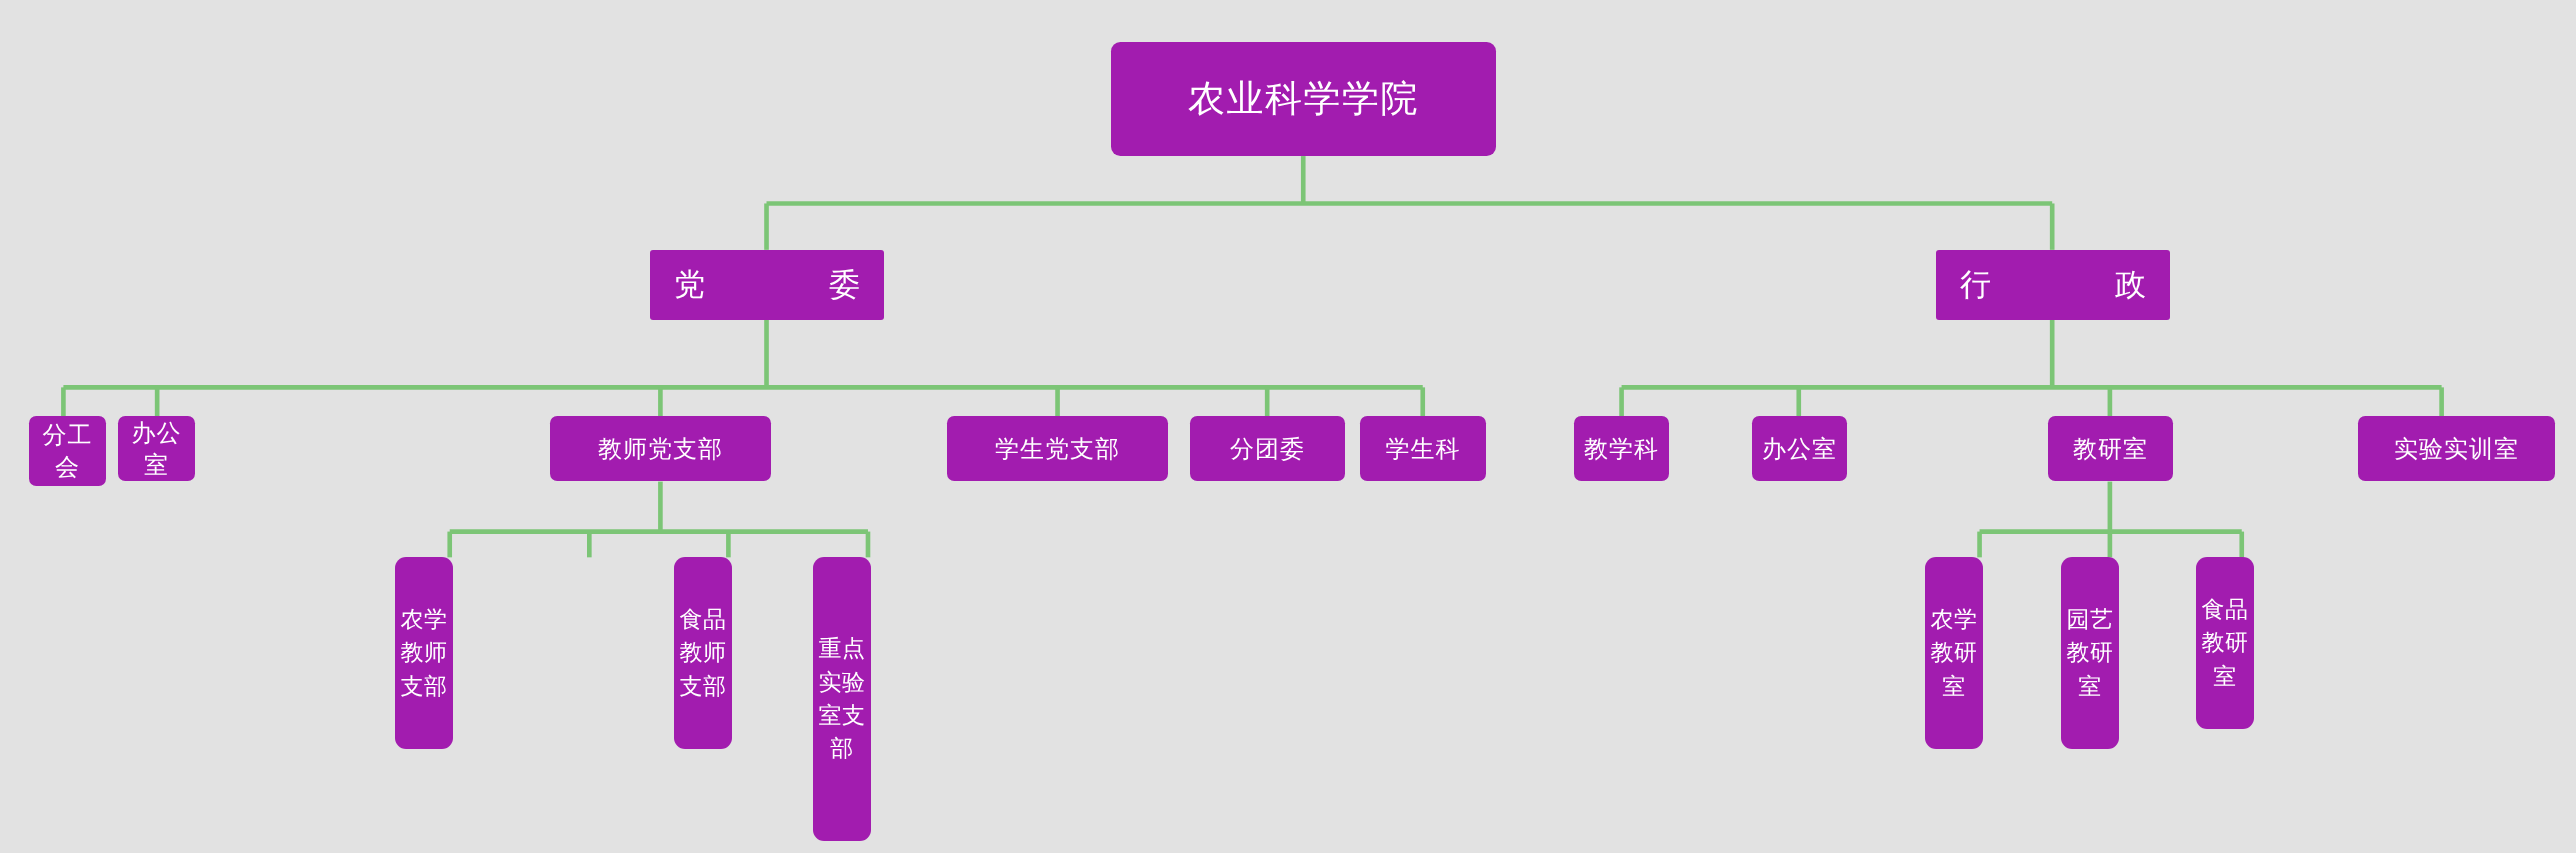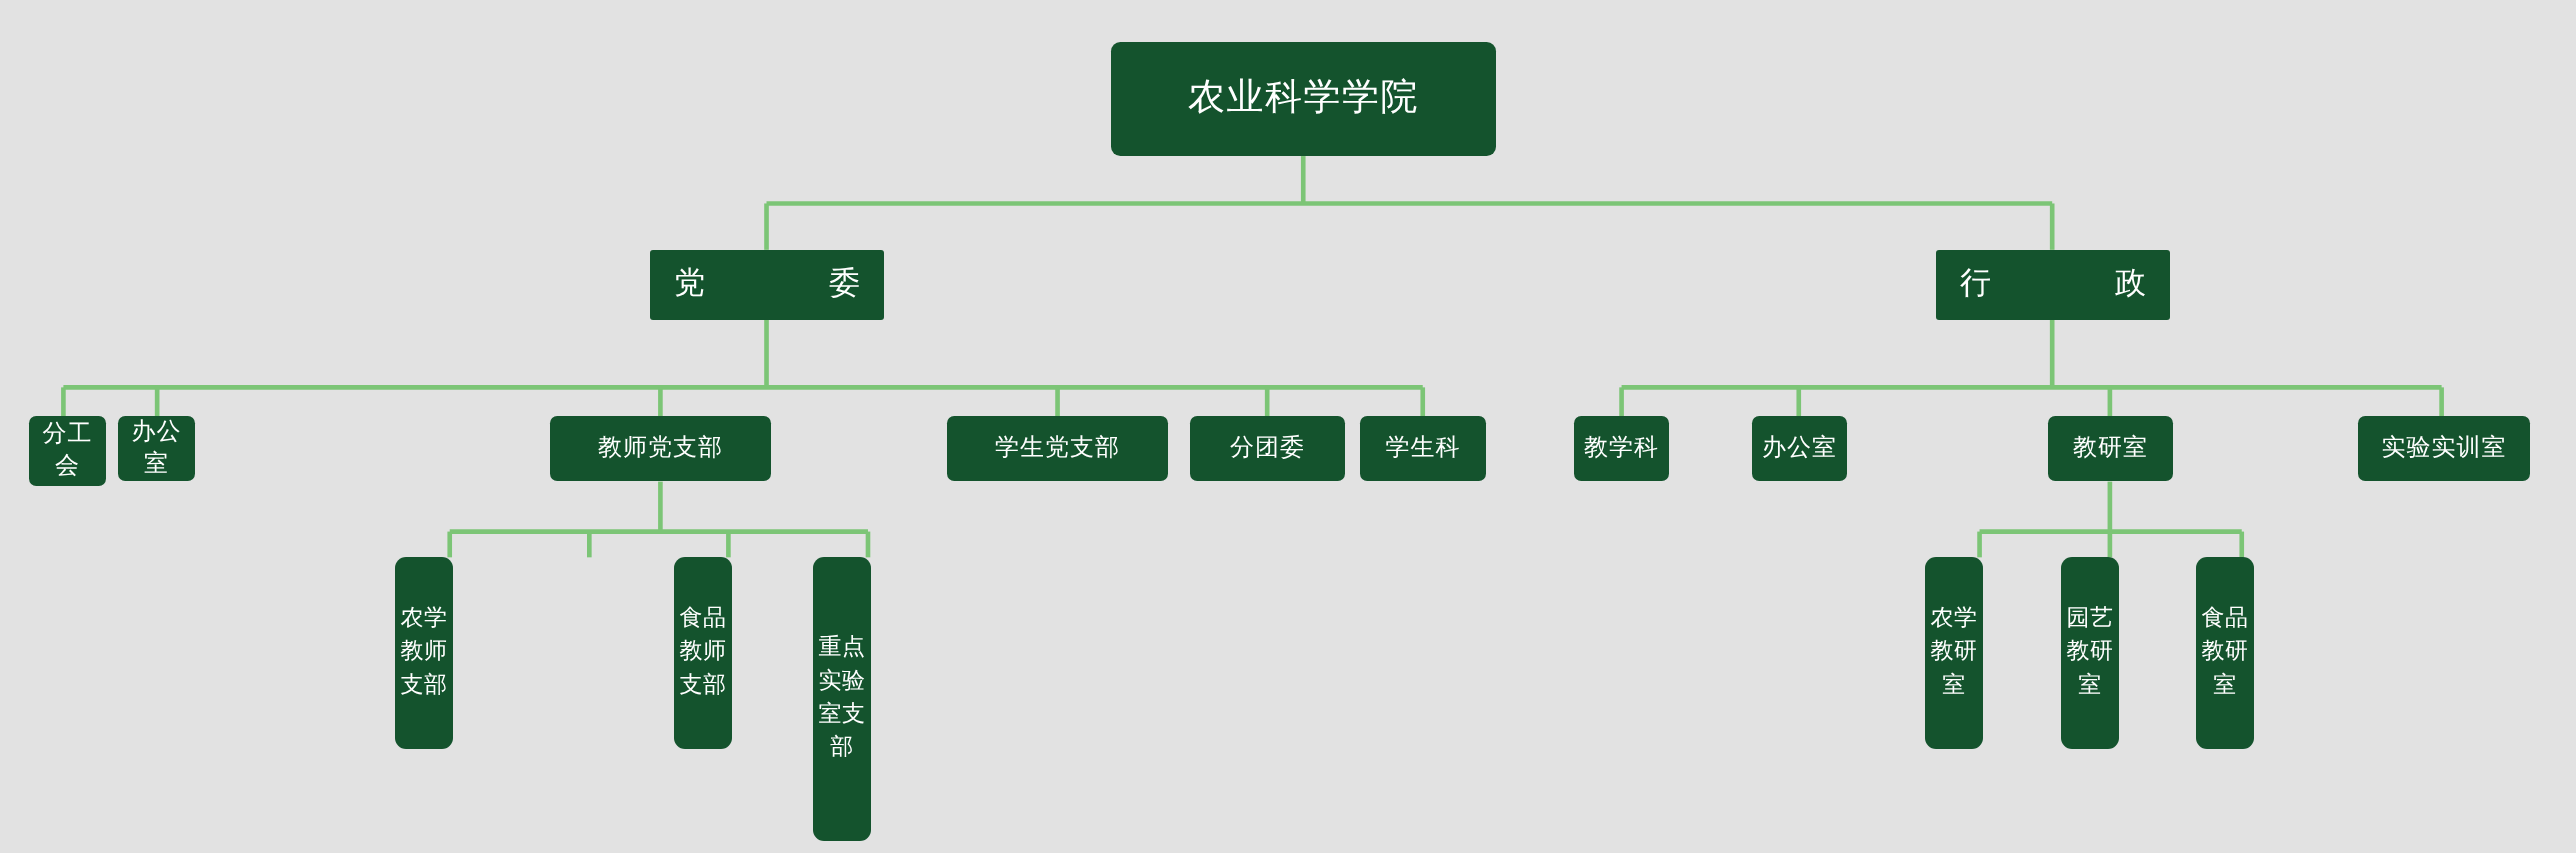--- a/index.html
+++ b/index.html
@@ -21,32 +21,31 @@
     position: absolute;
     left: 0;
     top: 0;
     width: 2607px;
     height: 853px;
     pointer-events: none;
   }
   .node {
     position: absolute;
     box-sizing: border-box;
-    background: #14532d;
+    background: #a21caf;
     border-radius: 7.2px;
     color: #ffffff;
     display: flex;
     align-items: center;
     justify-content: flex-start;
     text-align: center;
     line-height: 1.32;
     font-weight: 500;
     letter-spacing: 0.5px;
     padding: 2.1px;
-    font-family: Liberation Mono, monospace;
   }
   .node.root {
     font-size: 37px;
     border-radius: 9.3px;
     letter-spacing: 1.5px;
   }
   .node.branch {
     font-size: 31px;
     border-radius: 3px;
     letter-spacing: 20.6px;
@@ -143,38 +142,38 @@
 
   <div class="node dept" style="left:1574px; top:416px; width:95px; height:65px;">
     <span class="label">教学科</span>
   </div>
   <div class="node dept" style="left:1752px; top:416px; width:95px; height:65px;">
     <span class="label">办公室</span>
   </div>
   <div class="node dept" style="left:2048px; top:416px; width:125px; height:65px;">
     <span class="label">教研室</span>
   </div>
-  <div class="node dept" style="left:2358px; top:416px; width:172px; height:65px;">
+  <div class="node dept" style="left:2358px; top:416px; width:197px; height:65px;">
     <span class="label">实验实训室</span>
   </div>
 
   <div class="node leaf" style="left:395px; top:557px; width:58px; height:192px;">
     <span class="label">农学教师支部</span>
   </div>
   <div class="node leaf" style="left:674px; top:557px; width:58px; height:192px;">
     <span class="label">食品教师支部</span>
   </div>
   <div class="node leaf" style="left:813px; top:557px; width:58px; height:284px;">
     <span class="label">重点实验室支部</span>
   </div>
 
   <div class="node leaf" style="left:1925px; top:557px; width:58px; height:192px;">
     <span class="label">农学教研室</span>
   </div>
   <div class="node leaf" style="left:2061px; top:557px; width:58px; height:192px;">
     <span class="label">园艺教研室</span>
   </div>
-  <div class="node leaf" style="left:2196px; top:557px; width:58px; height:192px;">
+  <div class="node leaf" style="left:2196px; top:557px; width:58px; height:172px;">
     <span class="label">食品教研室</span>
   </div>
 
 </div>
 
 
 </body></html>

